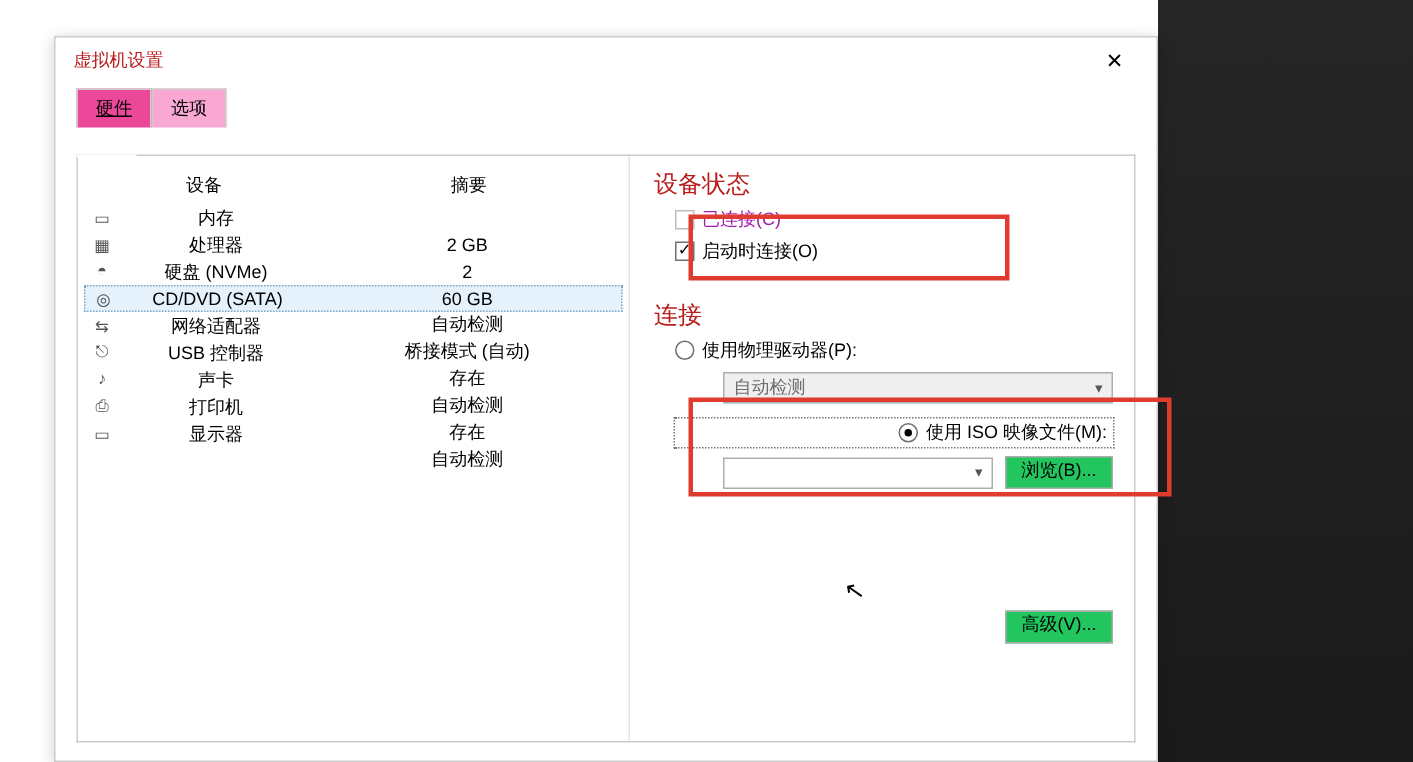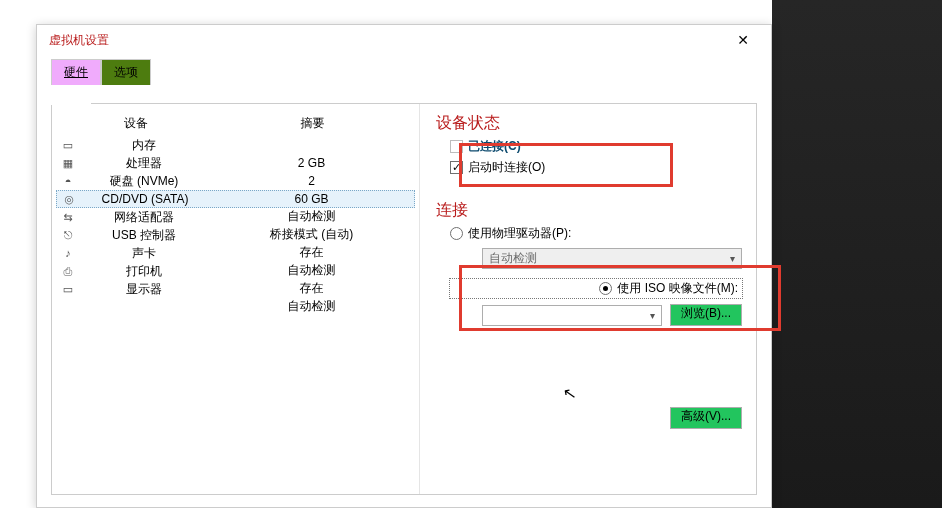--- a/index.html
+++ b/index.html
@@ -42,28 +42,28 @@
   }
   .tabs {
     display: flex;
     margin: 4px 0 0 14px;
     position: relative;
   }
   .tab {
     padding: 4px 12px;
     border: 1px solid #cccccc;
     border-bottom: none;
-    background: #4d7c0f;
+    background: #f9a8d4;
     margin-right: 0;
     position: relative;
     z-index: 1;
     cursor: pointer;
   }
   .tab.active {
-    background: #f0abfc;
+    background: #ec4899;
     z-index: 3;
     text-decoration: underline;
   }
   .tab-underline {
     position: absolute;
     left: 14px; right: 14px;
     top: 78px;
     border-top: 1px solid #cccccc;
     z-index: 2;
   }
@@ -126,21 +126,21 @@
   }
   .indent {
     margin-left: 16px;
   }
   .checkbox-row, .radio-row {
     display: flex;
     align-items: center;
     gap: 5px;
     padding: 2px 0;
   }
-  .checkbox-row.disabled { color: #0c4a6e; font-weight: bold; }
+  .checkbox-row.disabled { color: #a21caf; }
   .cb, .rb {
     width: 13px; height: 13px;
     border: 1px solid #707070;
     display: inline-flex; align-items: center; justify-content: center;
     font-size: 11px; line-height: 1;
     background: #fff;
   }
   .checkbox-row.disabled .cb { border-color: #bdbdbd; }
   .rb { border-radius: 50%; }
   .rb.selected::after {

